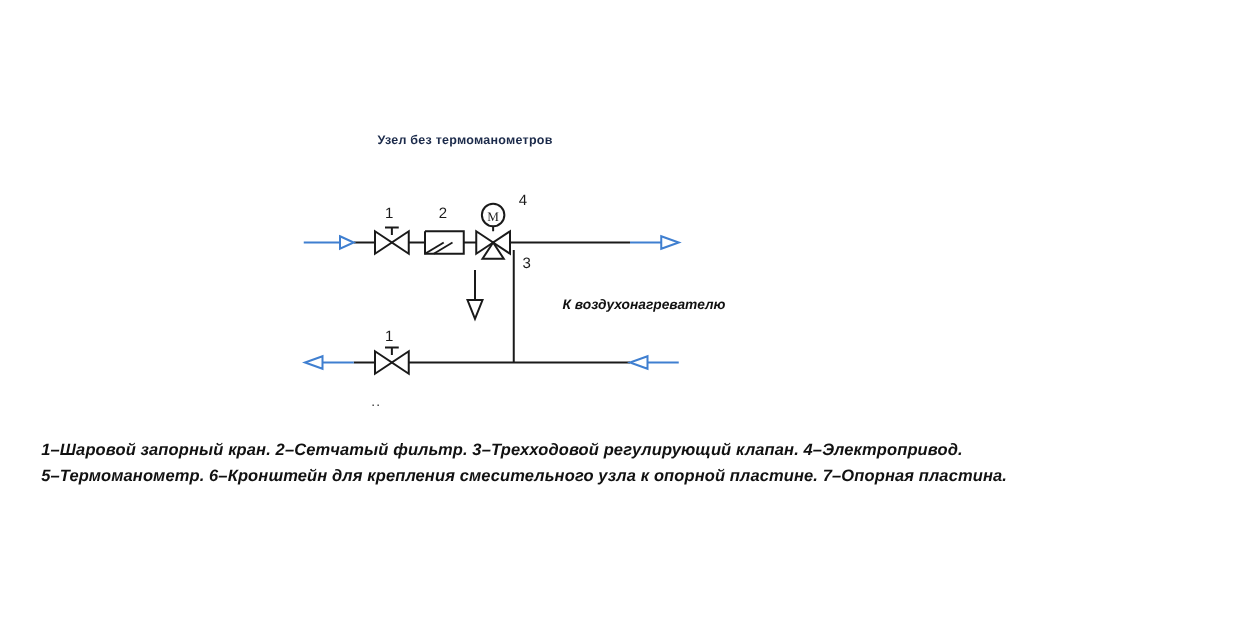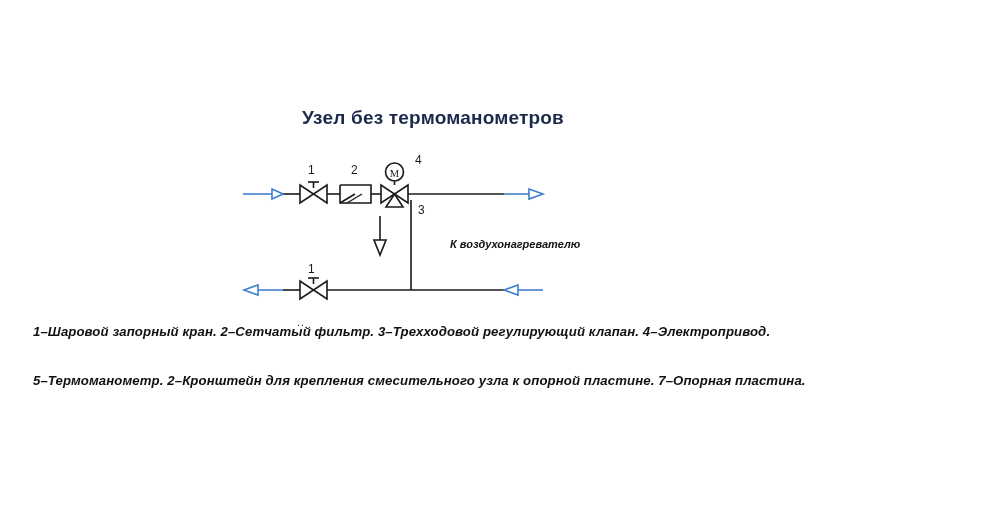--- a/index.html
+++ b/index.html
@@ -19,21 +19,21 @@
     position: absolute;
     left: 0;
     top: 0;
     width: 1000px;
     height: 513px;
   }
   .title {
     position: absolute;
     left: 302px;
     top: 107px;
-    font-size: 19px;
+    font-size: 10px;
     font-weight: bold;
     color: #1b2a4a;
     letter-spacing: 0.2px;
     white-space: nowrap;
   }
   .num-label {
     position: absolute;
     font-size: 12px;
     color: #1a1a1a;
     white-space: nowrap;
@@ -49,21 +49,21 @@
   .legend {
     position: absolute;
     left: 33px;
     font-style: italic;
     font-weight: bold;
     font-size: 13.2px;
     color: #111111;
     white-space: nowrap;
     letter-spacing: 0.1px;
   }
-  .legend.line1 { top: 324px; }
+  .legend.line1 { top: 352px; }
   .legend.line2 { top: 373px; }
   .dots {
     position: absolute;
     left: 297px;
     top: 316px;
     font-size: 11px;
     color: #333;
     letter-spacing: 1px;
   }
   svg { display: block; }
@@ -155,13 +155,13 @@
 <div class="num-label" style="left:351px; top:163px;">2</div>
 <div class="num-label" style="left:415px; top:153px;">4</div>
 <div class="num-label" style="left:418px; top:203px;">3</div>
 <div class="num-label" style="left:308px; top:262px;">1</div>
 
 <div class="annot" style="left:450px; top:238px;">К воздухонагревателю</div>
 
 <div class="dots">..</div>
 
 <div class="legend line1">1–Шаровой запорный кран. 2–Сетчатый фильтр. 3–Трехходовой регулирующий клапан. 4–Электропривод.</div>
-<div class="legend line2">5–Термоманометр. 2–Кронштейн для крепления смесительного узла к опорной пластине. 7–Опорная пластина.</div>
+<div class="legend line2">5–Термоманометр. 6–Кронштейн для крепления смесительного узла к опорной пластине. 7–Опорная пластина.</div>
 
 </body></html>

